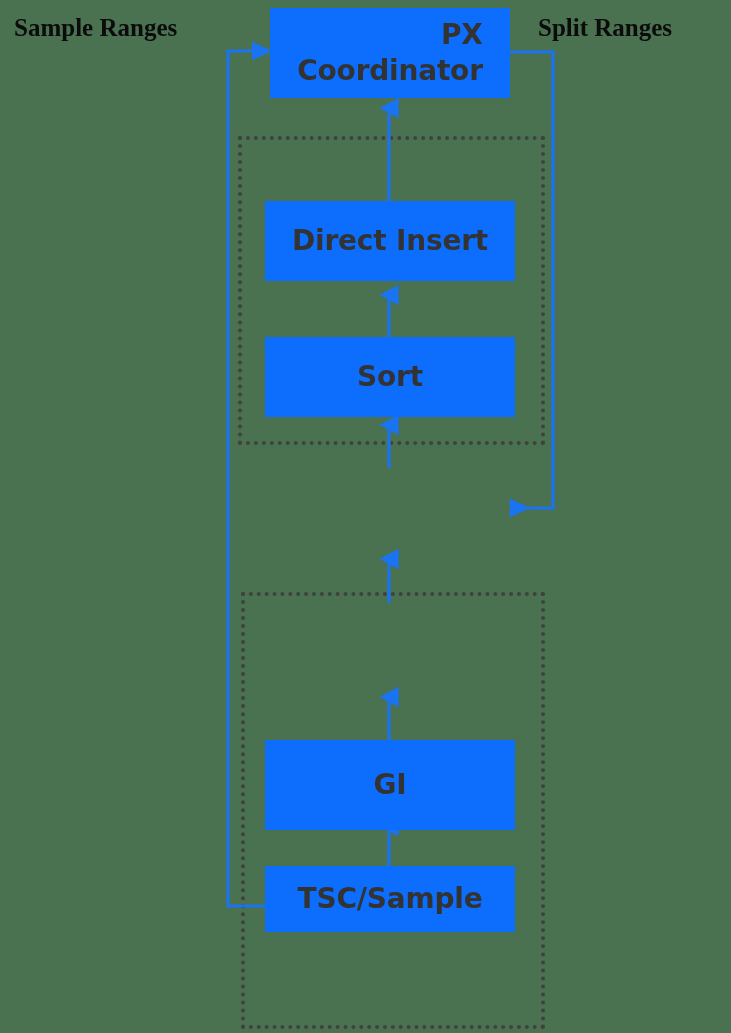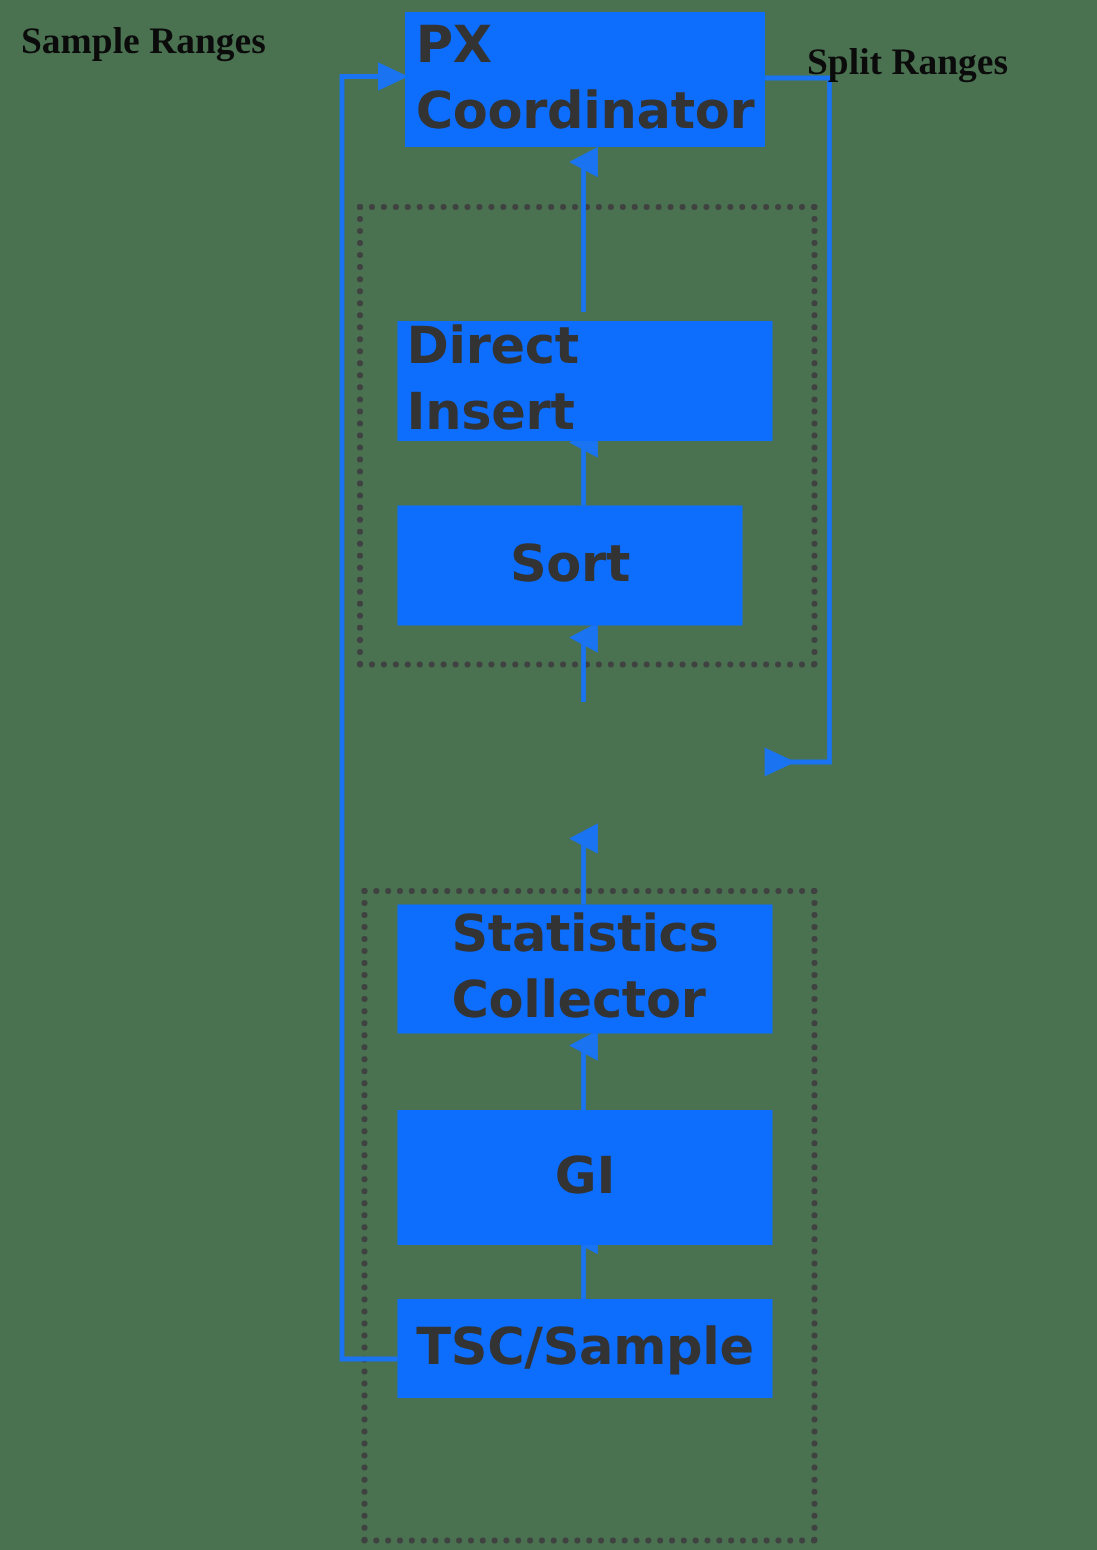--- a/index.html
+++ b/index.html
@@ -20,23 +20,23 @@
   }
 
   
   .node {
     position: absolute;
     background: #0d6efd;
     color: #333333;
     display: flex;
     align-items: center;
     justify-content: center;
-    text-align: left;
+    text-align: right;
     font-weight: bold;
-    font-size: 34px;
+    font-size: 28px;
     line-height: 1.28;
     letter-spacing: -0.2px;
     font-family: "DejaVu Sans", sans-serif;
     box-sizing: border-box;
     padding: 0 6px;
     z-index: 3;
   }
   .node span { display: block; white-space: pre-line; }
 
   
@@ -116,42 +116,38 @@
 
     <polyline points="510,52 553,52 553,508 520,508" fill="none" stroke="#1a73f0" stroke-width="3.2" marker-end="url(#ah-left)"></polyline>
   </svg>
 
   <div class="group-frame" style="left:238px; top:136px; width:307px; height:309px;"></div>
 
   <div class="group-frame" style="left:241px; top:592px; width:304px; height:437px;"></div>
 
   <div class="edge-label" style="left:14px; top:14px;">Sample Ranges</div>
 
-  <div class="edge-label" style="left:538px; top:28px;">Split Ranges</div>
+  <div class="edge-label" style="left:538px; top:14px;">Split Ranges</div>
 
 
 
   <div class="node" style="left:270px; top:8px; width:240px; height:90px;">
     <span>PX
 Coordinator</span>
   </div>
 
-  <div class="node" style="left:265px; top:214px; width:250px; height:80px;">
+  <div class="node" style="left:265px; top:201px; width:250px; height:80px;">
     <span>Direct Insert</span>
   </div>
 
-  <div class="node" style="left:265px; top:337px; width:230px; height:80px;">
+  <div class="node" style="left:265px; top:337px; width:250px; height:80px;">
     <span>Sort</span>
   </div>
 
 
-  <div class="node" style="left:265px; top:603px; width:250px; height:86px;">
-    <span>Statistics
-Collector</span>
-  </div>
 
   <div class="node" style="left:265px; top:740px; width:250px; height:90px;">
     <span>GI</span>
   </div>
 
   <div class="node" style="left:265px; top:866px; width:250px; height:66px;">
     <span>TSC/Sample</span>
   </div>
 
 </div>

